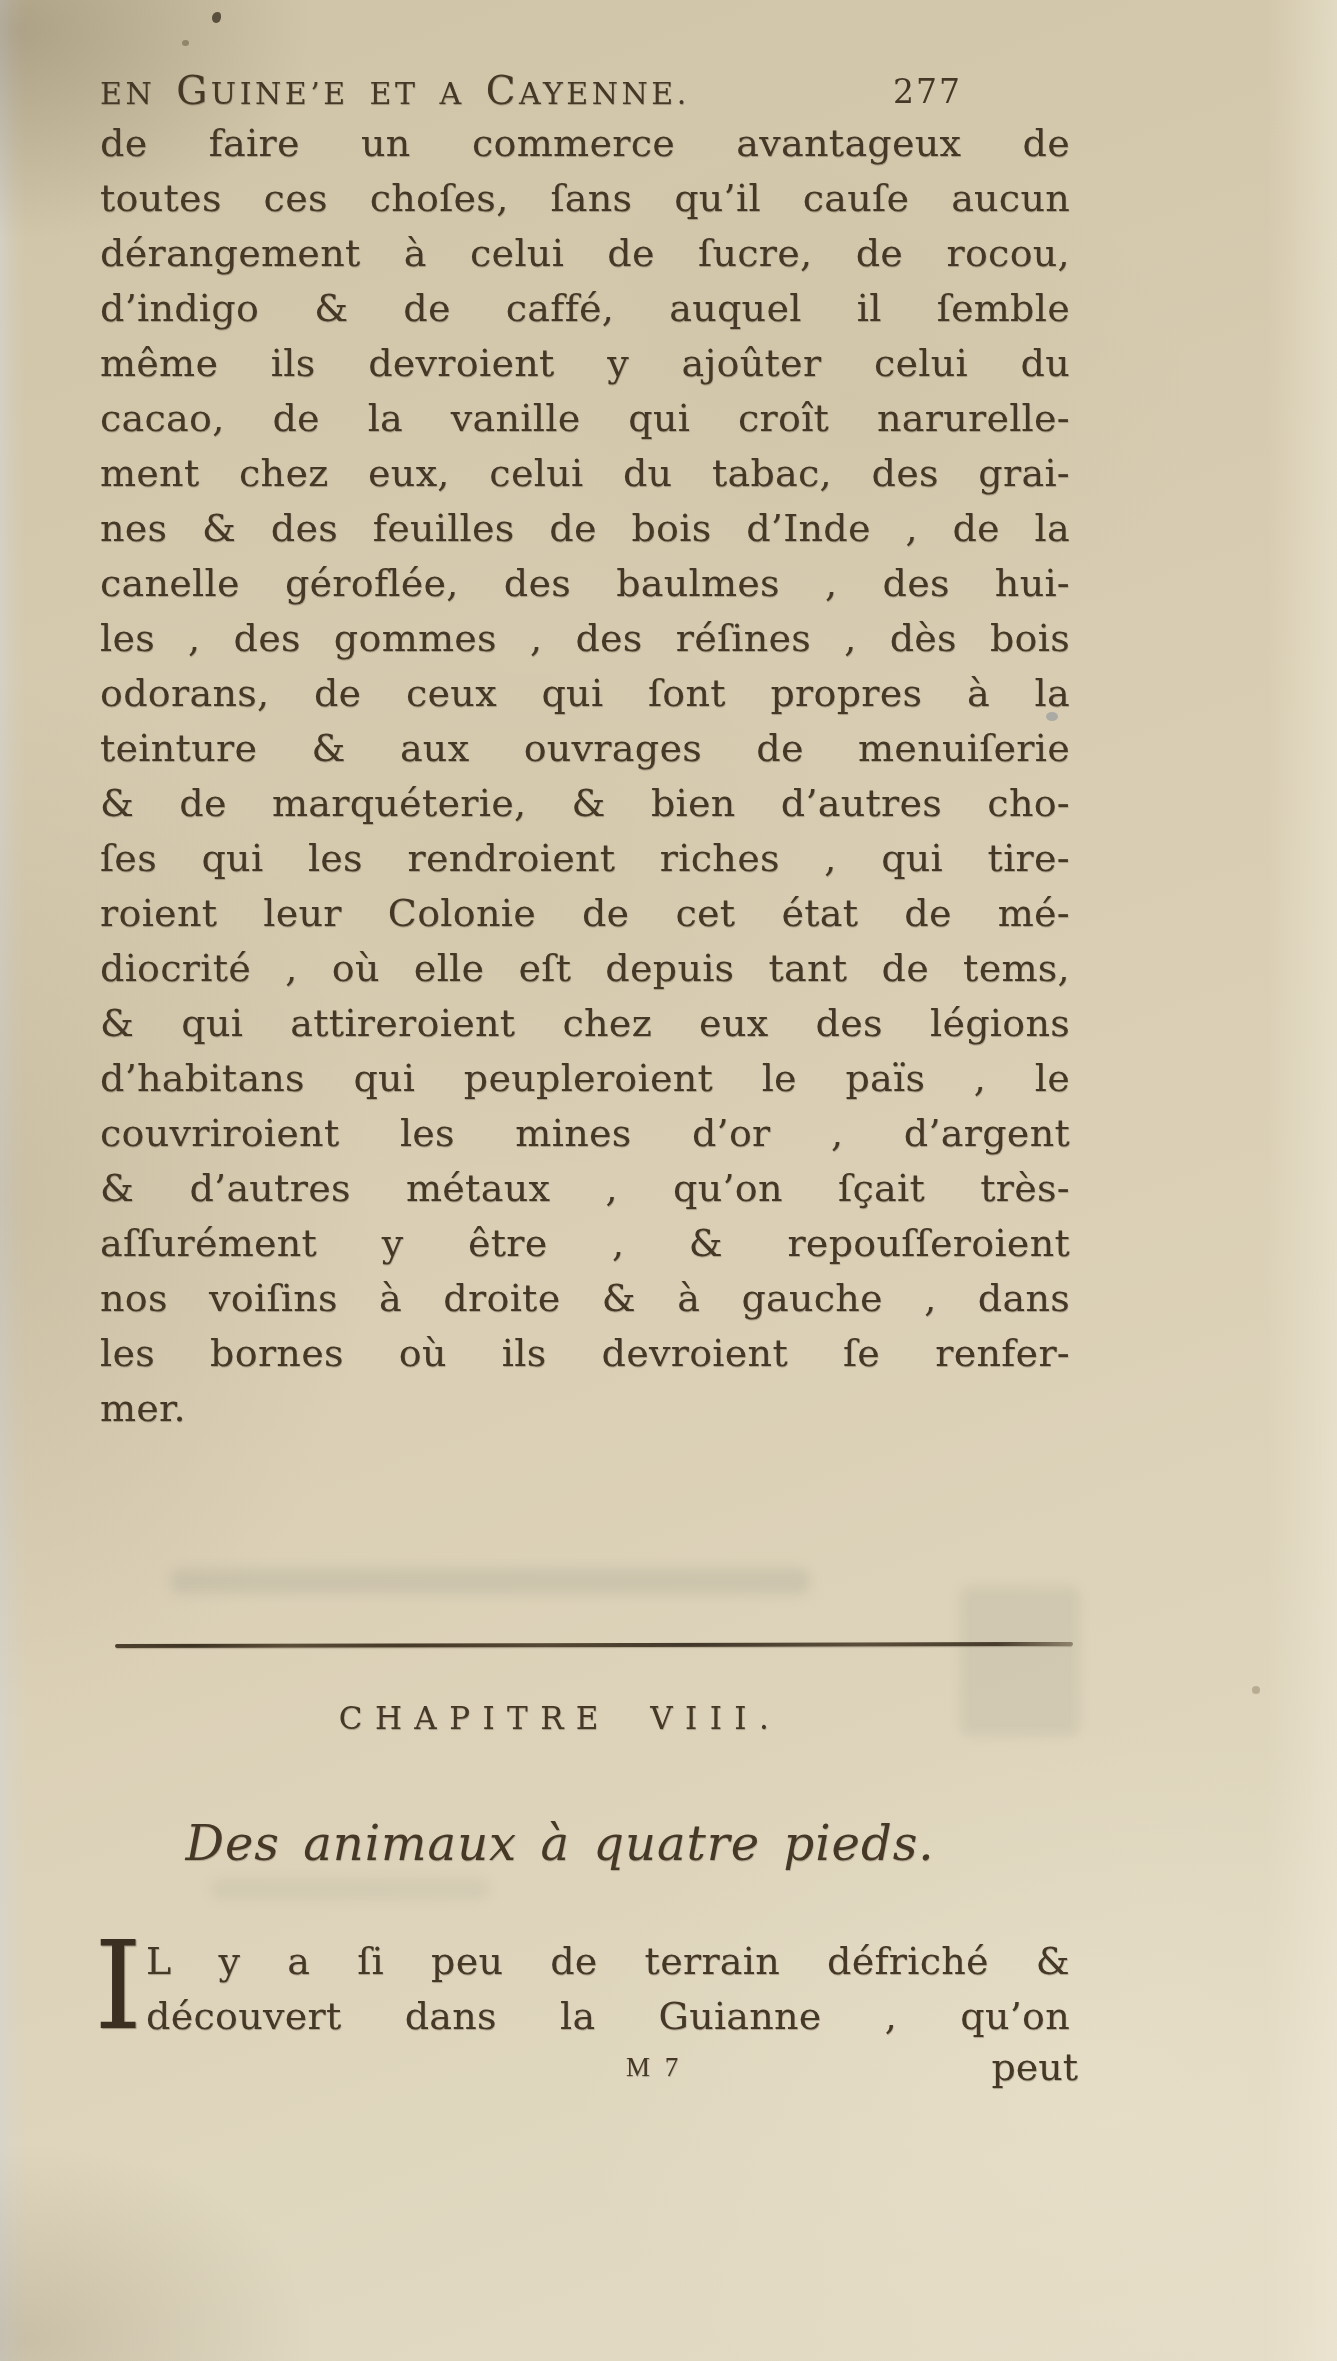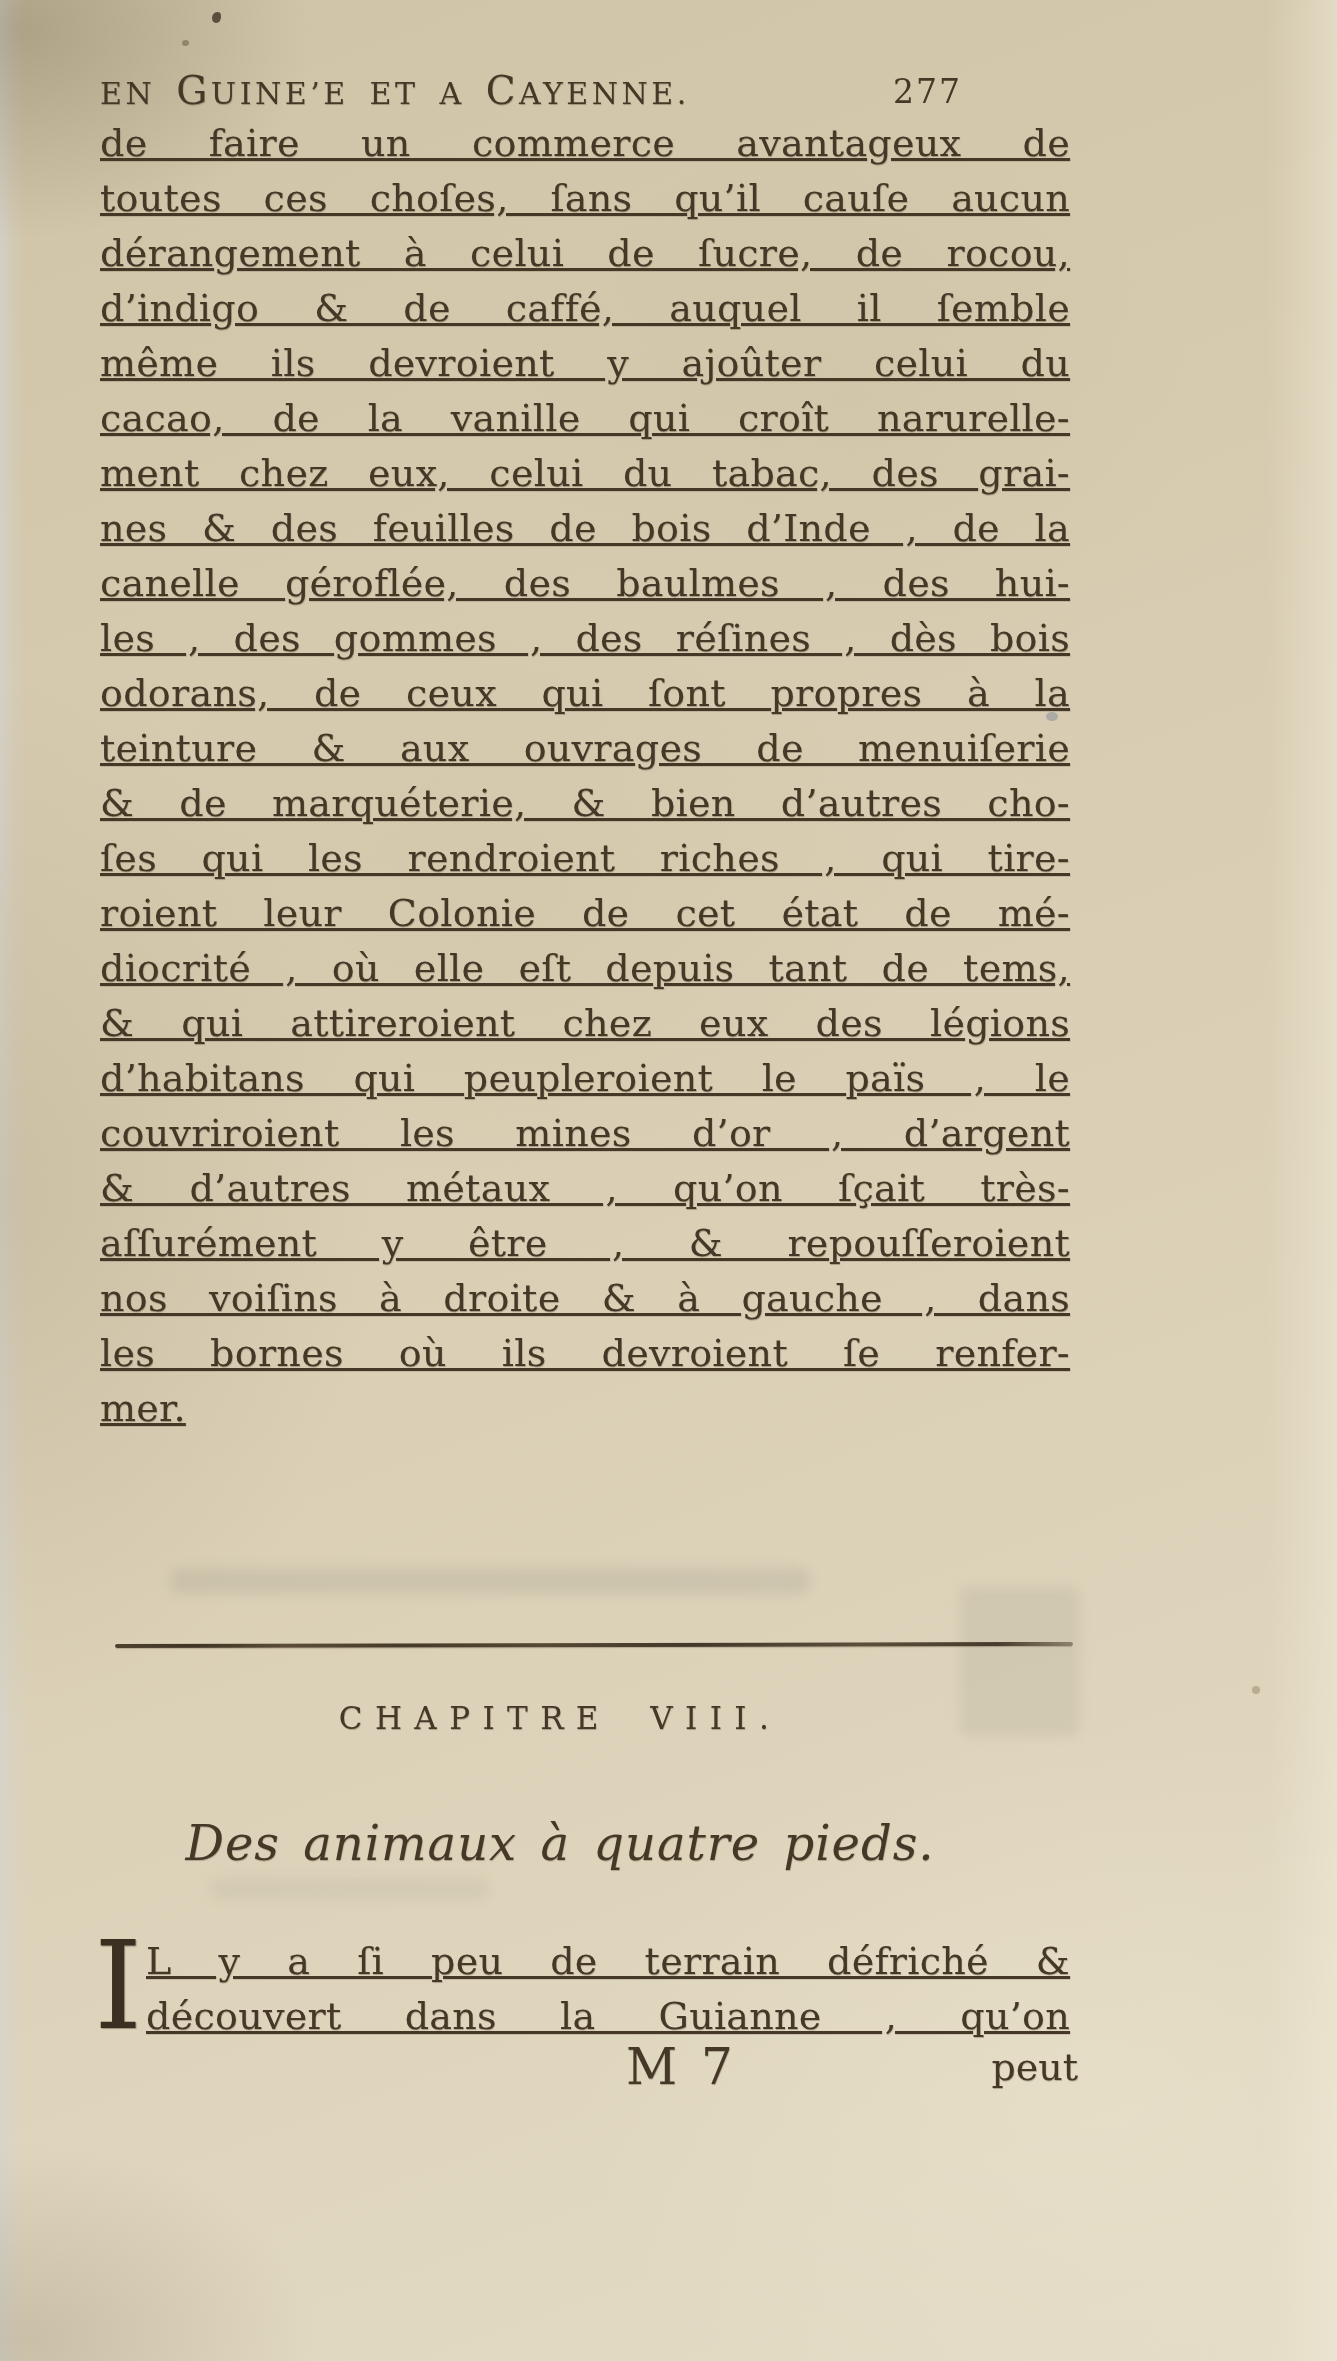--- a/index.html
+++ b/index.html
@@ -22,21 +22,20 @@
       linear-gradient(160deg, var(--paper-dark,#cfc4a7) 0%, var(--paper,#d8cdb2) 38%, #ddd3ba 70%, var(--paper-light,#e4dcc6) 100%);
   }
   .textblock, .para2lines { text-align:justify; }
   .tline {
     height:55px; line-height:55px;
     font-size:38px; letter-spacing:.3px;
     text-align:justify; text-align-last:justify;
     text-shadow:.5px .5px .7px rgba(69,56,40,.32);
     white-space:nowrap; 
     white-space:normal;
-    text-decoration:underline;
   }
   .tline-last { text-align-last:left; }
   .justify-all .tline-last { text-align-last:justify; }
 
   .running-head { position:absolute; top:68px; left:100px; width:970px; height:44px; }
   .head-title {
     position:absolute; left:0; right:130px; top:0;
     letter-spacing:3.5px; word-spacing:8px;
     text-shadow:.5px .5px .7px rgba(69,56,40,.35);
   }
@@ -69,22 +68,22 @@
   .para2 { position:absolute; top:1934px; left:100px; width:970px; }
   .dropcap {
     float:left; width:38px;
     font-size:122px; line-height:96px;
     margin:4px 14px 0 -6px;
     color:#3a2f21;
     text-shadow:1px 1px 1px rgba(58,47,33,.4);
   }
 
   .footline { position:absolute; top:2040px; left:100px; width:970px; height:55px; }
-  .signature { position:absolute; left:526px; top:0; font-size:50px; line-height:55px; letter-spacing:4px;
-    text-shadow:.5px .5px .7px rgba(69,56,40,.32); }
+  .signature { position:absolute; left:526px; top:0; font-size:27px; line-height:55px; letter-spacing:4px;
+    text-shadow:.5px .5px .7px rgba(69,56,40,.32);font-family:Liberation Serif, serif; }
   .catchword { position:absolute; right:-8px; top:0; font-size:38px; line-height:55px;
     text-shadow:.5px .5px .7px rgba(69,56,40,.32); }
 
   
   .ghost { position:absolute; filter:blur(6px); background:rgba(122,126,110,.16); border-radius:10px; }
   .g1 { left:170px; top:1568px; width:640px; height:26px; }
   .g2 { left:960px; top:1586px; width:120px; height:150px; opacity:.8; }
   .g3 { left:210px; top:1878px; width:280px; height:22px; opacity:.6; }
 
   

